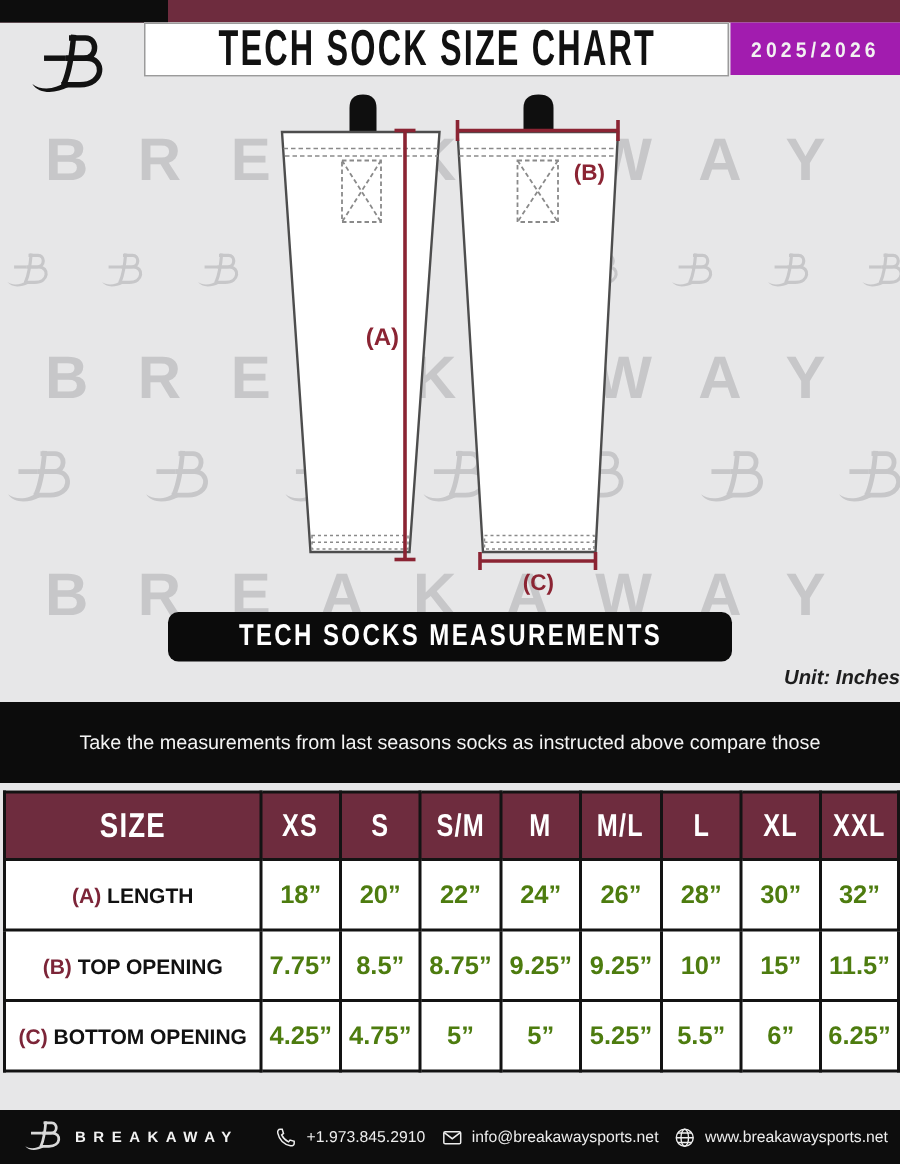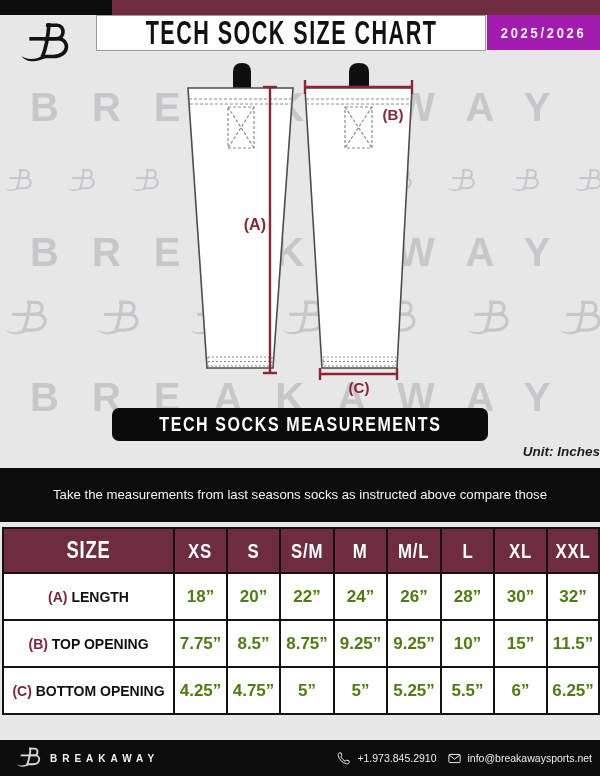--- a/index.html
+++ b/index.html
@@ -296,16 +296,24 @@
         </svg>
         <span>+1.973.845.2910</span>
       </span>
       <span class="contact">
         <svg viewBox="0 0 24 24" fill="none" stroke="#ededed" stroke-width="1.6">
           <rect x="3" y="5.5" width="18" height="13" rx="1.5"></rect>
           <path d="M3.5 6.5 L12 13 L20.5 6.5"></path>
         </svg>
         <span>info@breakawaysports.net</span>
       </span>
+      <span class="contact">
+        <svg viewBox="0 0 24 24" fill="none" stroke="#ededed" stroke-width="1.5">
+          <circle cx="12" cy="12" r="9"></circle>
+          <ellipse cx="12" cy="12" rx="4" ry="9"></ellipse>
+          <path d="M3 12 H21 M4.5 7 H19.5 M4.5 17 H19.5"></path>
+        </svg>
+        <span>www.breakawaysports.net</span>
+      </span>
     </div>
   </div>
 
 </div>
 
 </body></html>

